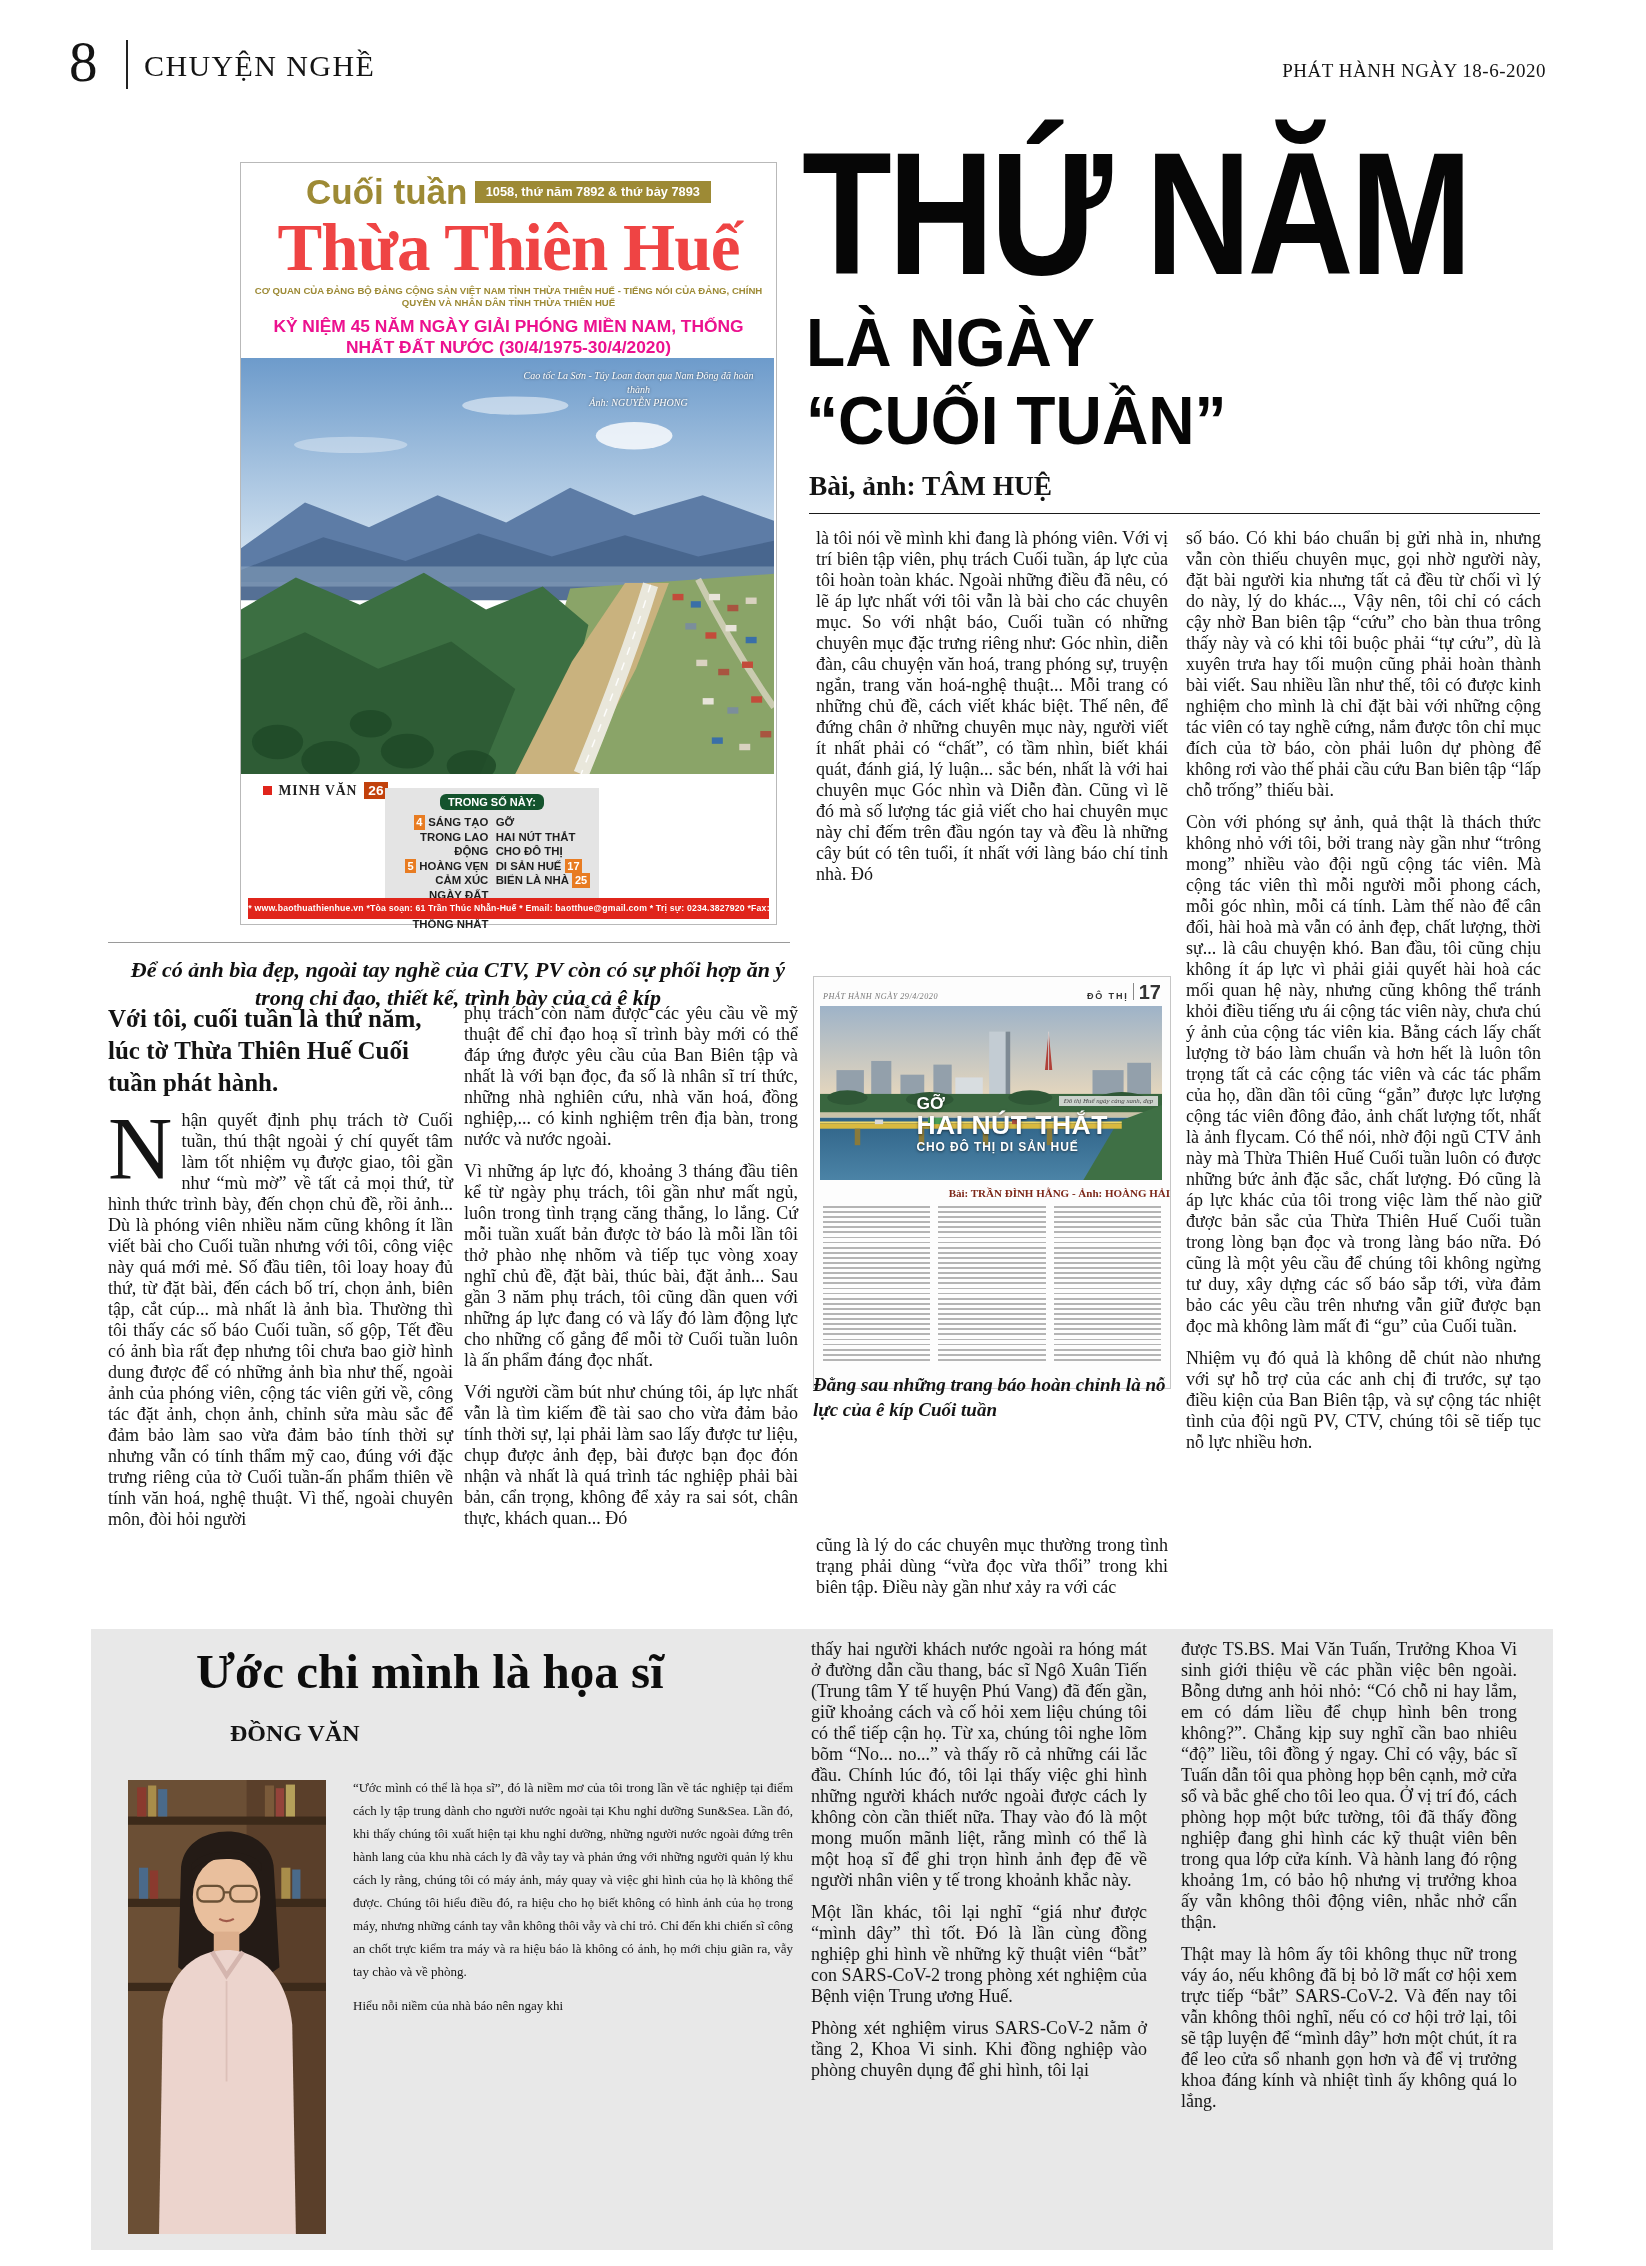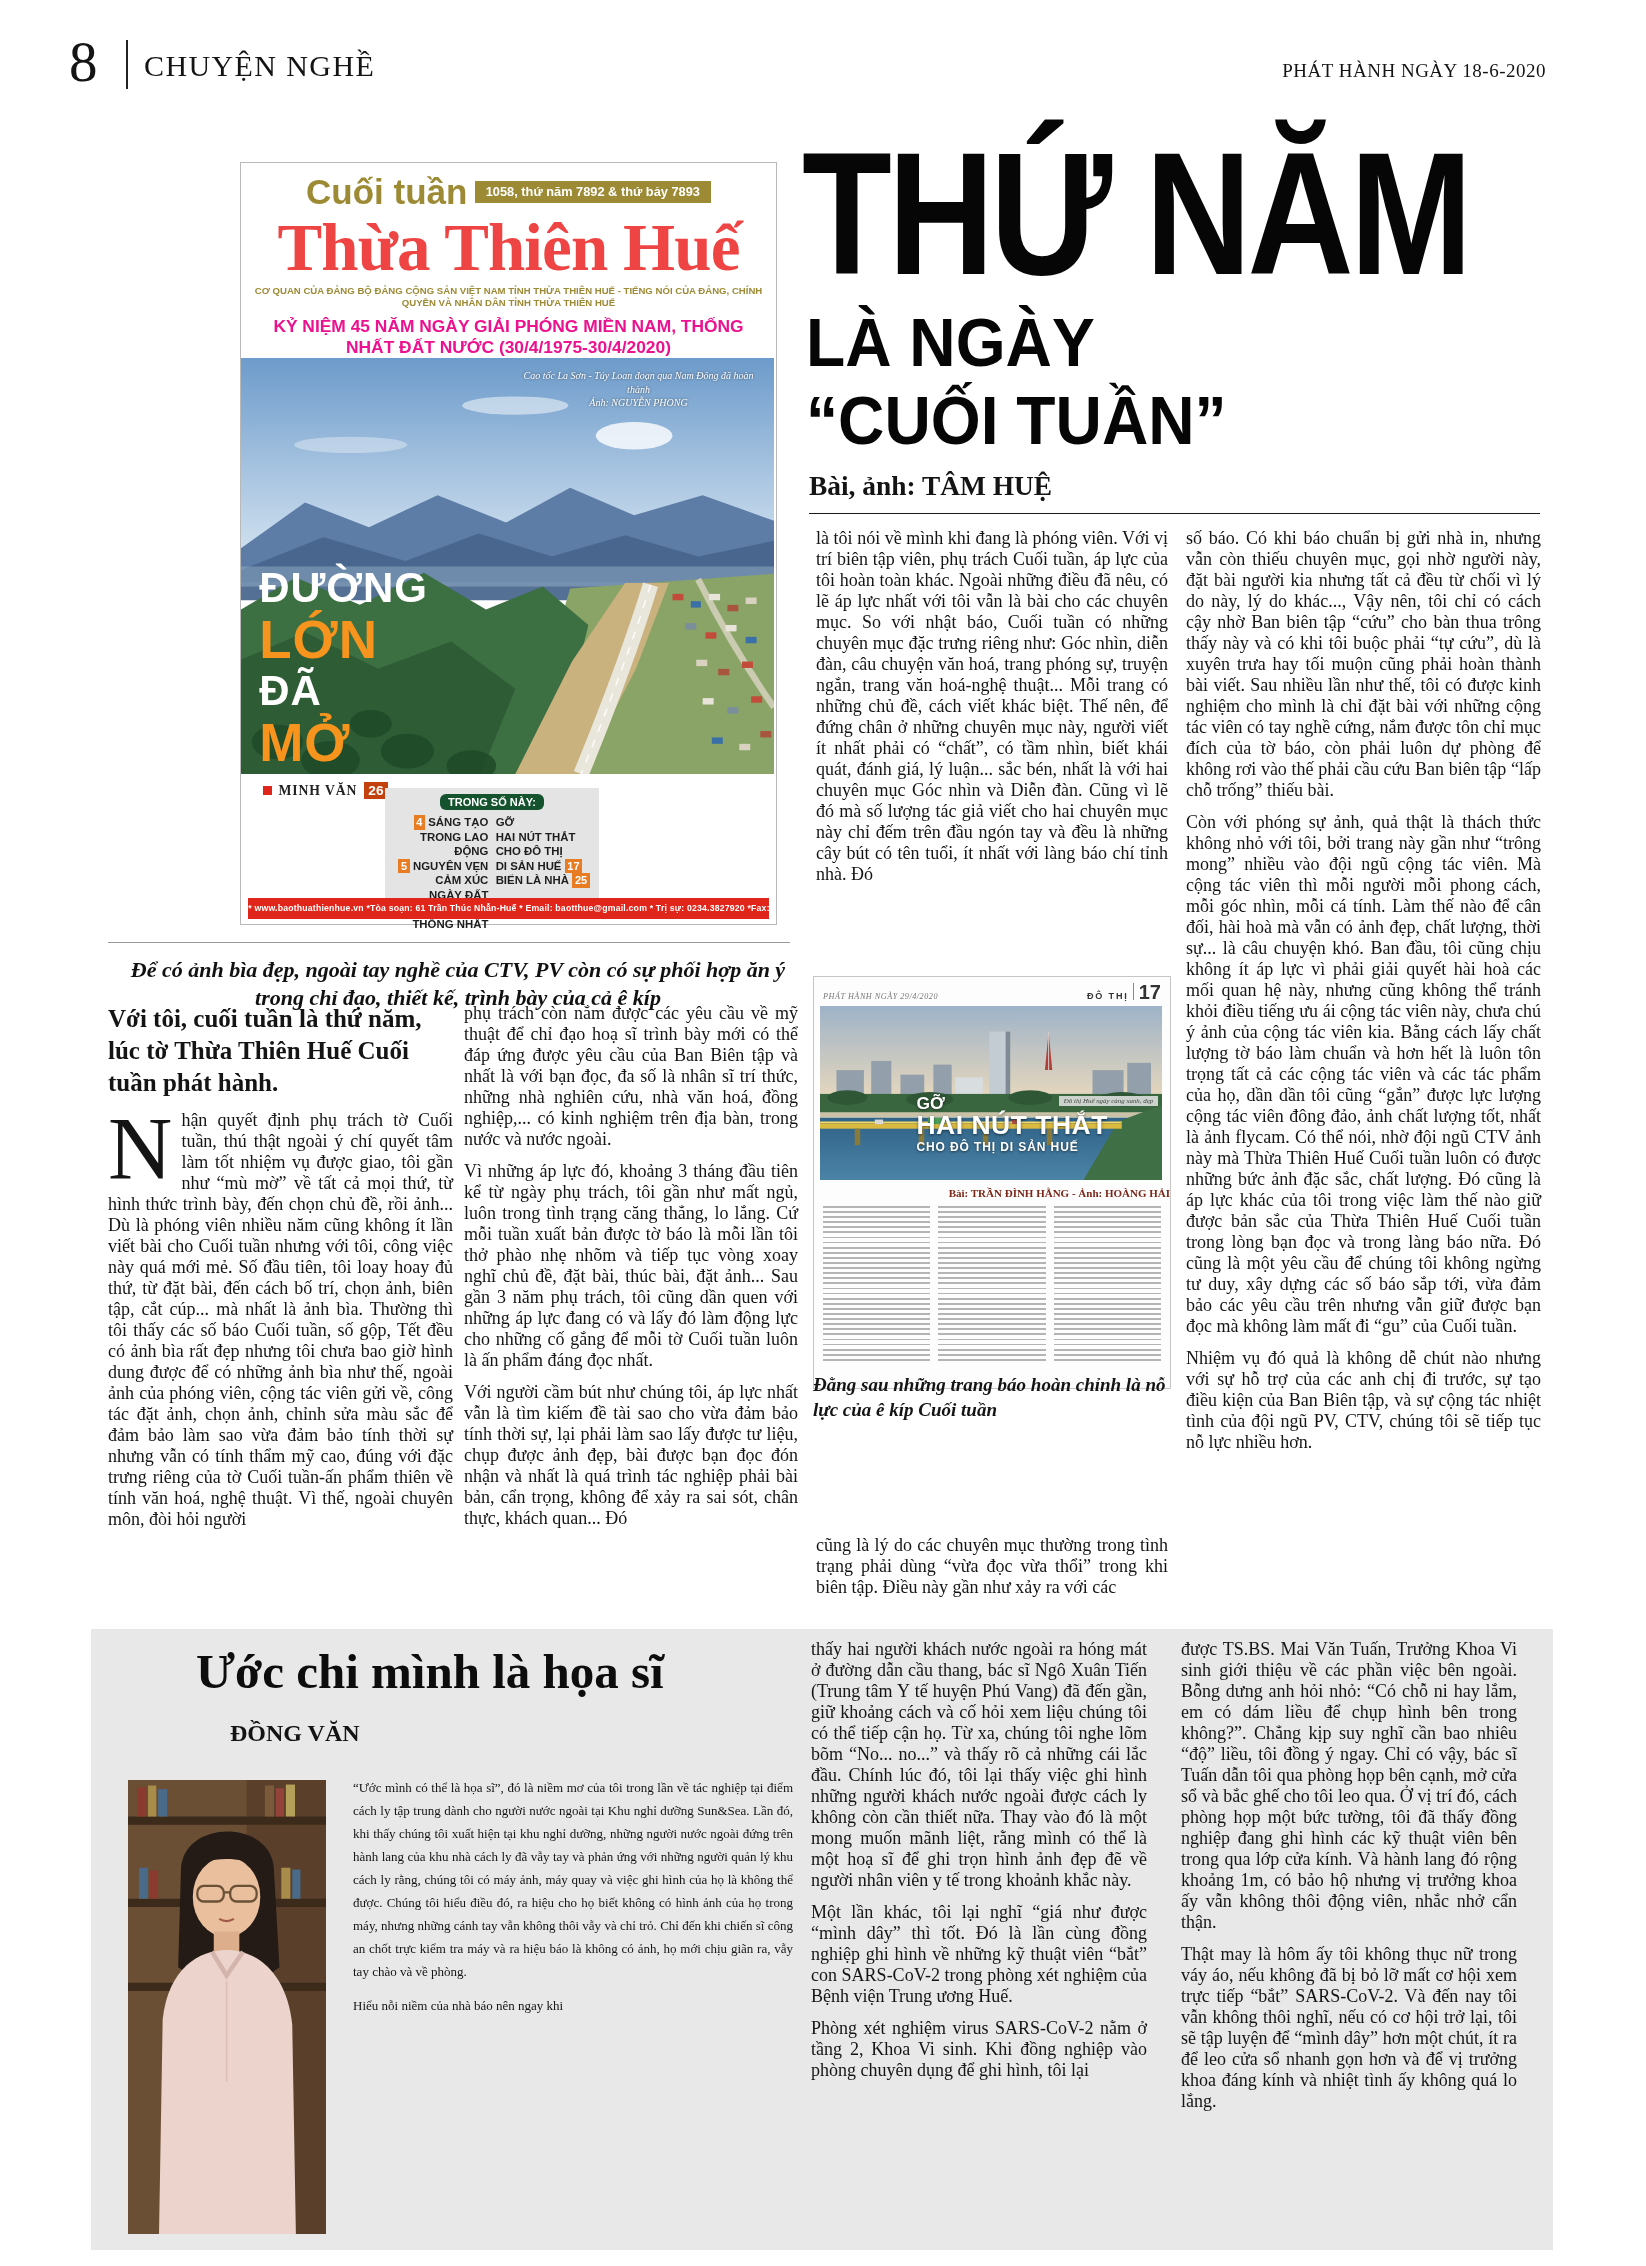--- a/index.html
+++ b/index.html
@@ -168,41 +168,35 @@
             <ellipse cx="98" cy="440" rx="32" ry="21"></ellipse>
           <ellipse cx="182" cy="430" rx="29" ry="19"></ellipse>
             <ellipse cx="252" cy="446" rx="27" ry="17"></ellipse>
           <ellipse cx="142" cy="400" rx="23" ry="15"></ellipse>
         </g>
       </svg>
       <div class="photo-small-caption">
         <div>Cao tốc La Sơn - Túy Loan đoạn qua Nam Đông đã hoàn thành</div>
         <div>Ảnh: NGUYỄN PHONG</div>
       </div>
-      <div class="photo-overlay-title">
-        <span class="pt-w">ĐƯỜNG</span>
-        <span class="pt-o">LỚN</span>
-        <span class="pt-w">ĐÃ</span>
-        <span class="pt-o">MỞ</span>
-      </div>
     </div>
 
     <div class="cover-lower">
       <div class="credit-row">
         <span class="credit-bullet"></span>
         <span class="credit-name">MINH VĂN</span>
         <span class="credit-page">26</span>
       </div>
       <div class="toc-box">
         <div class="toc-header">TRONG SỐ NÀY:</div>
         <div class="toc-cols">
           <div class="toc-col-left">
             <div><span class="toc-num">4</span> <span>SÁNG TẠO</span></div>
             <div><span>TRONG LAO ĐỘNG</span></div>
-            <div><span class="toc-num">5</span> <span>NGUYÊN VẸN</span></div>
+            <div><span class="toc-num">5</span> <span>HOÀNG VẸN</span></div>
             <div><span>CẢM XÚC</span></div>
             <div><span>NGÀY ĐẤT NƯỚC</span></div>
             <div><span>THỐNG NHẤT</span></div>
           </div>
           <div class="toc-col-right">
             <div><span>GỠ</span></div>
             <div><span>HAI NÚT THẮT</span></div>
             <div><span>CHO ĐÔ THỊ</span></div>
             <div><span>DI SẢN HUẾ</span> <span class="toc-num">17</span></div>
             <div><span>BIỂN LÀ NHÀ</span> <span class="toc-num">25</span></div>

